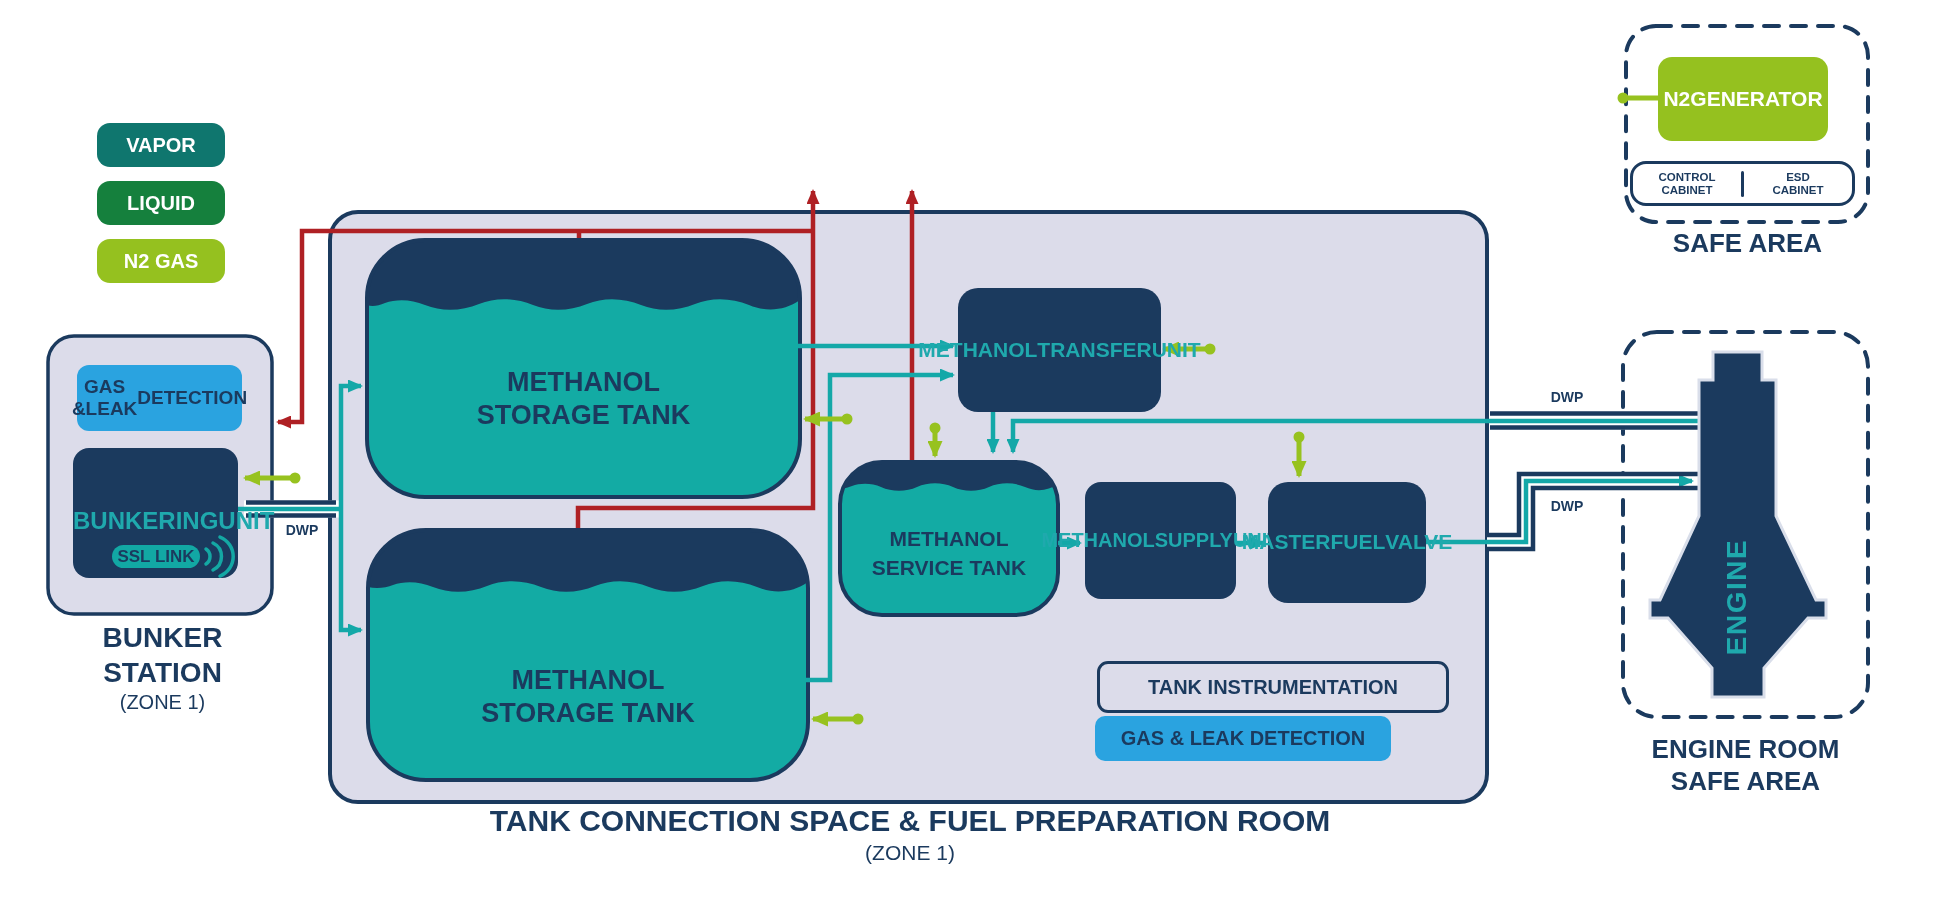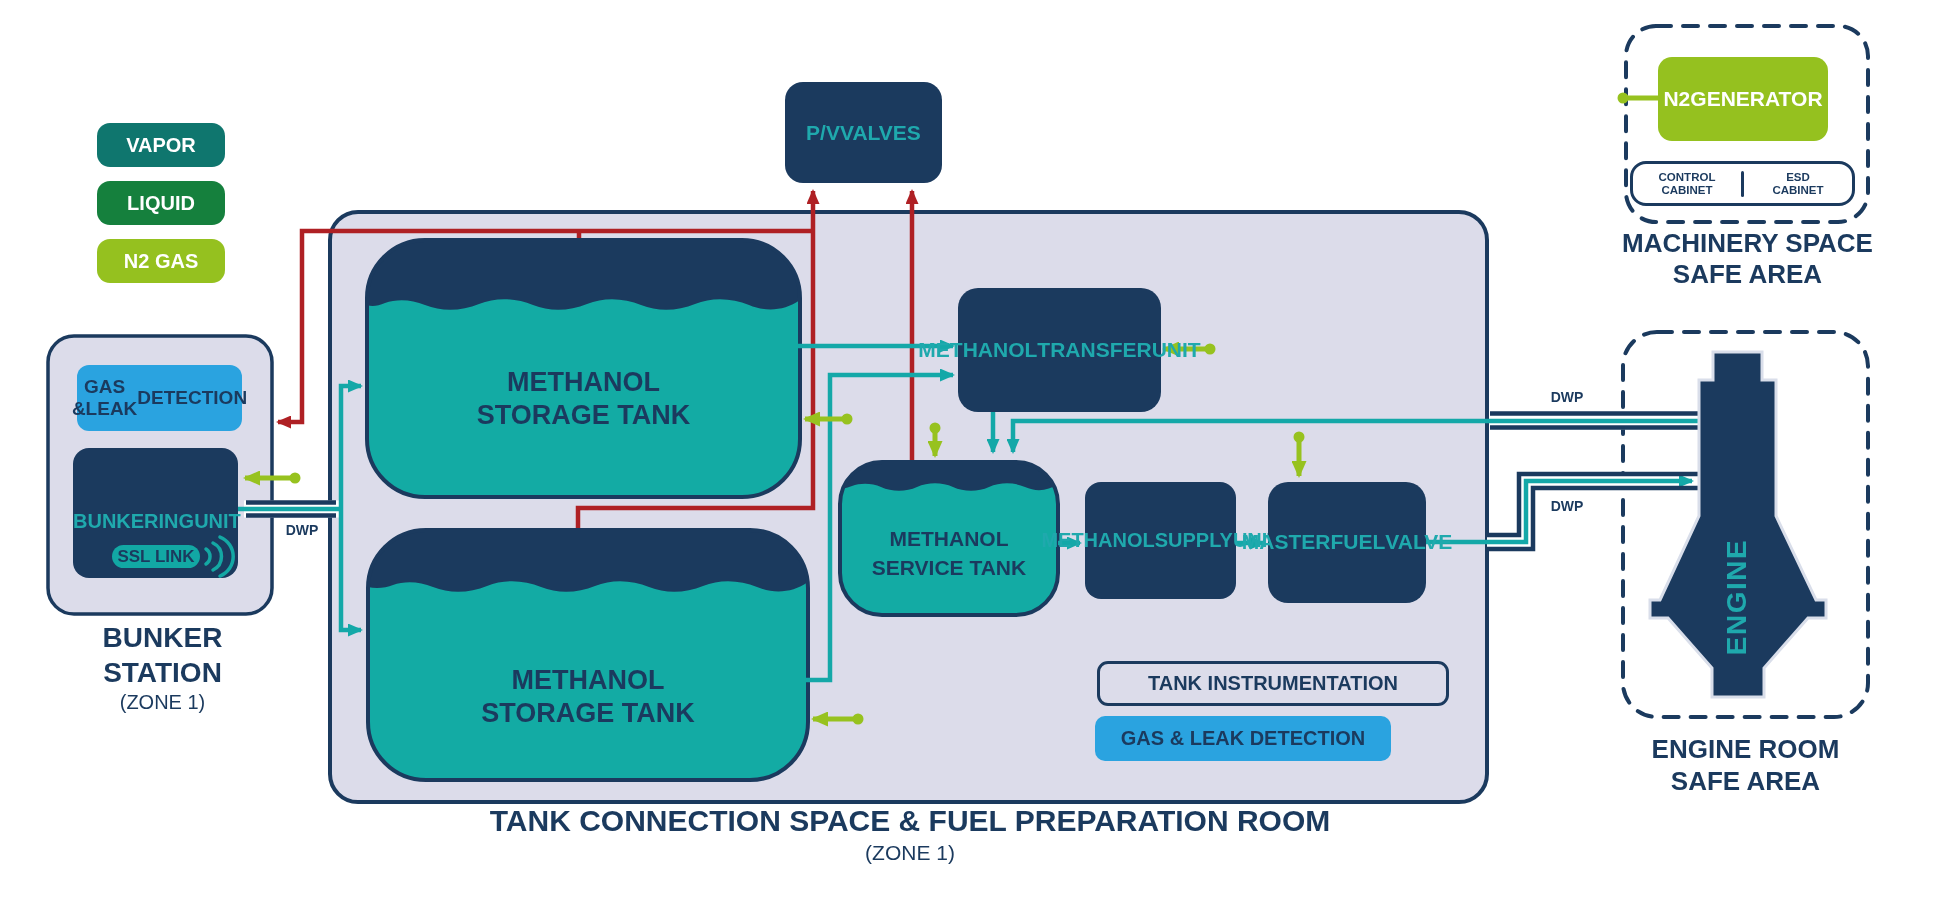--- a/index.html
+++ b/index.html
@@ -146,38 +146,34 @@
       <span>LIQUID</span>
     </div>
 <div class="abs pill n2" style="left:97px;top:239px;width:128px;height:44px;">
       <span>N2 GAS</span>
     </div>
 
 <div class="abs box" style="left:77px;top:365px;width:165px;height:66px;border-radius:12px;background:#2AA3E0;color:#1B3A5E;font-size:19px;line-height:1.16;">
   <div>GAS &amp;LEAK</div>
   <div>DETECTION</div>
 </div>
-<div class="abs box navybox" style="left:73px;top:448px;width:165px;height:130px;border-radius:16px;font-size:20px;line-height:1.22;justify-content:flex-start;padding-top:16px;">
+<div class="abs box navybox" style="left:73px;top:448px;width:165px;height:130px;border-radius:16px;font-size:24px;line-height:1.22;justify-content:flex-start;padding-top:16px;">
   <div>BUNKERING</div>
   <div>UNIT</div>
 </div>
 <div class="abs box" style="left:112px;top:545px;width:88px;height:23px;border-radius:12px;background:#12A8A4;color:#1B3A5E;font-size:17px;">
   <span>SSL LINK</span>
 </div>
 <div class="abs caption" style="left:40px;top:620px;width:245px;font-size:28px;line-height:1.25;">
   <div>BUNKER</div>
   <div>STATION</div>
   <div class="zone" style="font-size:20px;">(ZONE 1)</div>
 </div>
 <div class="abs dwp" style="left:280px;top:522px;width:44px;"><span>DWP</span></div>
 
-<div class="abs box navybox" style="left:785px;top:82px;width:157px;height:101px;border-radius:18px;font-size:21px;line-height:1.3;">
-  <div>P/V</div>
-  <div>VALVES</div>
-</div>
 
 <div class="abs caption" style="left:367px;top:366px;width:433px;font-size:27px;line-height:1.24;">
   <div>METHANOL</div>
   <div>STORAGE TANK</div>
 </div>
 <div class="abs caption" style="left:368px;top:664px;width:440px;font-size:27px;line-height:1.24;">
   <div>METHANOL</div>
   <div>STORAGE TANK</div>
 </div>
 <div class="abs caption" style="left:840px;top:524px;width:218px;font-size:21px;line-height:1.4;">
@@ -194,21 +190,21 @@
   <div>METHANOL</div>
   <div>SUPPLY</div>
   <div>UNIT</div>
 </div>
 <div class="abs box navybox" style="left:1268px;top:482px;width:158px;height:121px;border-radius:20px;font-size:21px;line-height:1.28;">
   <div>MASTER</div>
   <div>FUEL</div>
   <div>VALVE</div>
 </div>
 
-<div class="abs box navytext" style="left:1097px;top:661px;width:352px;height:45px;border-radius:11px;border:3.5px solid #1B3A5E;font-size:20px;">
+<div class="abs box navytext" style="left:1097px;top:661px;width:352px;height:52px;border-radius:11px;border:3.5px solid #1B3A5E;font-size:20px;">
   <span>TANK INSTRUMENTATION</span>
 </div>
 <div class="abs box navytext" style="left:1095px;top:716px;width:296px;height:45px;border-radius:10px;background:#2AA3E0;font-size:20px;">
   <span>GAS &amp; LEAK DETECTION</span>
 </div>
 
 <div class="abs caption" style="left:330px;top:804px;width:1160px;font-size:30px;">
   <span>TANK CONNECTION SPACE &amp; FUEL PREPARATION ROOM</span>
 </div>
 <div class="abs caption zone" style="left:330px;top:841px;width:1160px;font-size:21px;">
@@ -227,21 +223,20 @@
     <div>CONTROL</div>
     <div>CABINET</div>
   </div>
   <div class="div"></div>
   <div class="cell">
     <div>ESD</div>
     <div>CABINET</div>
   </div>
 </div>
 <div class="abs caption" style="left:1605px;top:228px;width:285px;font-size:26px;line-height:1.18;white-space:nowrap;">
-  <div>MACHINERY SPACE</div>
   <div>SAFE AREA</div>
 </div>
 
 <div class="abs caption" style="left:1608px;top:734px;width:275px;font-size:26px;line-height:1.22;">
   <div>ENGINE ROOM</div>
   <div>SAFE AREA</div>
 </div>
 
 <svg id="overlay" width="1959" height="898" viewBox="0 0 1959 898">
   <g stroke="#14A8A4" stroke-width="3.5" fill="none" stroke-linecap="round">

